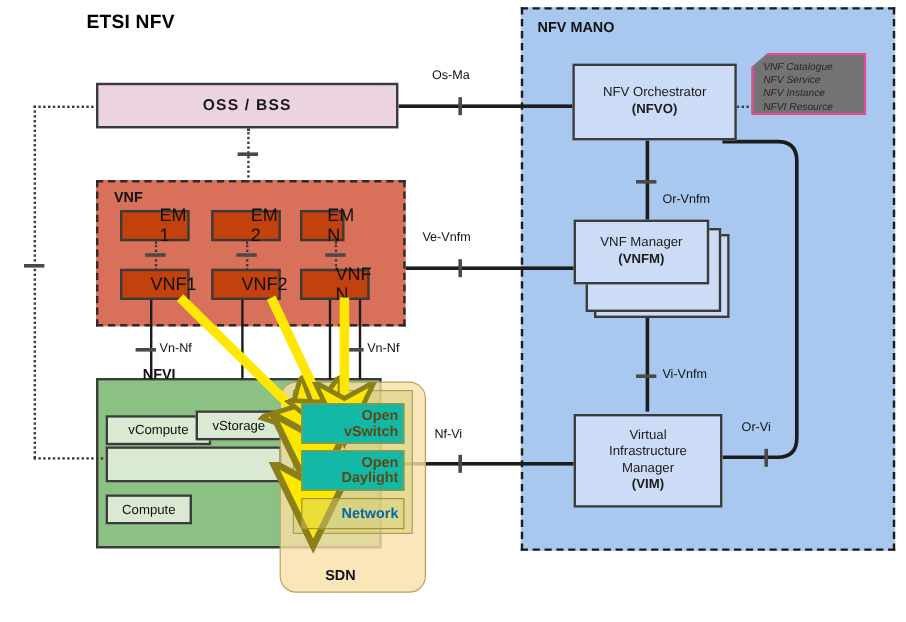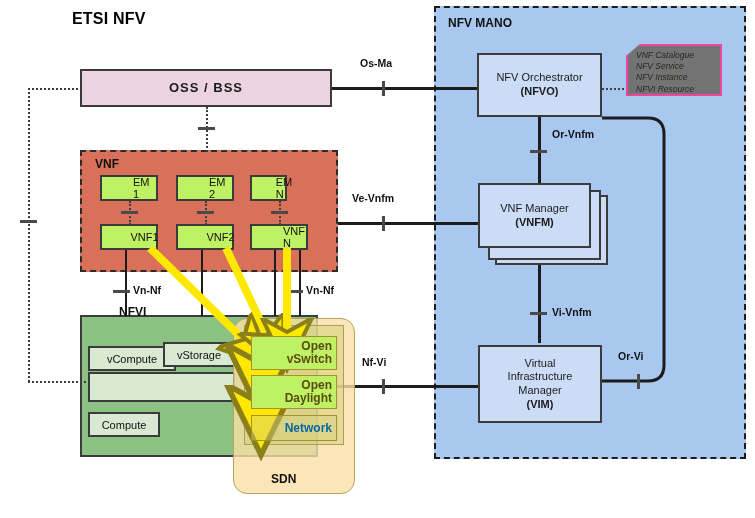--- a/index.html
+++ b/index.html
@@ -46,24 +46,24 @@
   .vnf-zone {
     background: #d9715a;
     border: 2px dashed #2b2b2b;
     z-index: 3;
   }
   .zone-label {
     font-size: 12px; font-weight: bold; color: #111;
     z-index: 7;
   }
   .em-box, .vnf-box {
-    background: #bef264;
+    background: #c2410c;
     border: 2px solid #3b3b3b;
     display: flex; align-items: center; justify-content: center;
-    font-size: 11px; color: #101010;
+    font-size: 15px; color: #101010;
     z-index: 6;
     padding-left: 31px;
   }
 
   
   .nfvi-zone {
     background: #8bc183;
     border: 2px solid #3b3b3b;
     z-index: 3;
   }
@@ -85,21 +85,21 @@
   .sdn-inner {
     background: rgba(205,205,110,0.45);
     border: 1px solid #a9a05a;
     z-index: 9;
   }
   .sdn-label {
     font-size: 12px; font-weight: bold; color: #111;
     z-index: 12;
   }
   .sdn-item {
-    background: #bef264;
+    background: #14b8a6;
     border: 1px solid #a99028;
     display: flex; align-items: center; justify-content: flex-end;
     font-size: 12px; color: #5c4a12; font-weight: bold;
     text-align: right; line-height: 1.05;
     padding-right: 4px;
     z-index: 11;
   }
   .sdn-item.ghost {
     background: rgba(214,208,126,0.45);
     border: 1px solid #a99028;
@@ -144,21 +144,21 @@
   }
   .dot-v {
     border-left: 2px dotted #3d3d3d; width: 0; z-index: 5;
   }
 
   
   .tick-v { background: #4a4a4a; width: 3px; height: 15px; z-index: 6; }
   .tick-h { background: #4a4a4a; height: 3px; width: 17px; z-index: 6; }
 
   .rp-label {
-    font-size: 10.5px; font-weight: bold; color: #111;
+    font-size: 10.5px; font-weight: normal; color: #111;
     white-space: nowrap; z-index: 7; text-align: center;
   }
 
   svg.overlay { position: absolute; left: 0; top: 0; z-index: 10; pointer-events: none; }
   svg.underlay { position: absolute; left: 0; top: 0; z-index: 5; pointer-events: none; }
 </style>
 </head>
 <body>
 
 <div id="canvas">
@@ -288,43 +288,43 @@
 
     <path d="M 226 248 L 272 346" stroke="#ffe800" stroke-width="8" stroke-linecap="butt" fill="none" marker-end="url(#ah)"></path>
 
     <path d="M 287 248 L 287 344" stroke="#ffe800" stroke-width="8" stroke-linecap="butt" fill="none" marker-end="url(#ah)"></path>
 
     <path d="M 261 362 L 261 380" stroke="#ffe800" stroke-width="11" stroke-linecap="butt" fill="none" marker-end="url(#ah)"></path>
 
     <path d="M 261 402 L 261 420" stroke="#ffe800" stroke-width="11" stroke-linecap="butt" fill="none" marker-end="url(#ah)"></path>
   </svg>
 
-  <div class="abs node mano-node" style="left:477px; top:53px; width:125px; height:64px;">
+  <div class="abs node mano-node" style="left:477px; top:53px; width:137px; height:64px;">
     <span>
       <span class="ln">NFV Orchestrator</span>
       <span class="ln bold">(NFVO)</span>
     </span>
   </div>
 
   <div class="abs note" style="left:626px; top:44px; width:96px; height:52px;
        clip-path: polygon(14px 0, 100% 0, 100% 100%, 0 100%, 0 12px);">
     <span class="ln">VNF Catalogue</span>
     <span class="ln">NFV Service</span>
     <span class="ln">NFV Instance</span>
     <span class="ln">NFVI Resource</span>
   </div>
   <div class="abs dot-h" style="left:602px; top:88px; width:26px;"></div>
 
   <div class="abs line-v" style="left:538px; top:117px; height:68px;"></div>
   <div class="abs tick-h" style="left:530px; top:150px;"></div>
-  <div class="abs rp-label" style="left:552px; top:128px;">Or-Vnfm</div>
+  <div class="abs rp-label" style="left:552px; top:160px;">Or-Vnfm</div>
 
   <div class="abs mano-ghost" style="left:495px; top:195px; width:113px; height:70px;"></div>
   <div class="abs mano-ghost" style="left:488px; top:190px; width:113px; height:70px;"></div>
-  <div class="abs node mano-node" style="left:478px; top:183px; width:113px; height:65px;">
+  <div class="abs node mano-node" style="left:478px; top:183px; width:113px; height:54px;">
     <span>
       <span class="ln">VNF Manager</span>
       <span class="ln bold">(VNFM)</span>
     </span>
   </div>
 
   <div class="abs line-v" style="left:538px; top:265px; height:78px;"></div>
   <div class="abs tick-h" style="left:530px; top:312px;"></div>
   <div class="abs rp-label" style="left:552px; top:306px;">Vi-Vnfm</div>
 

